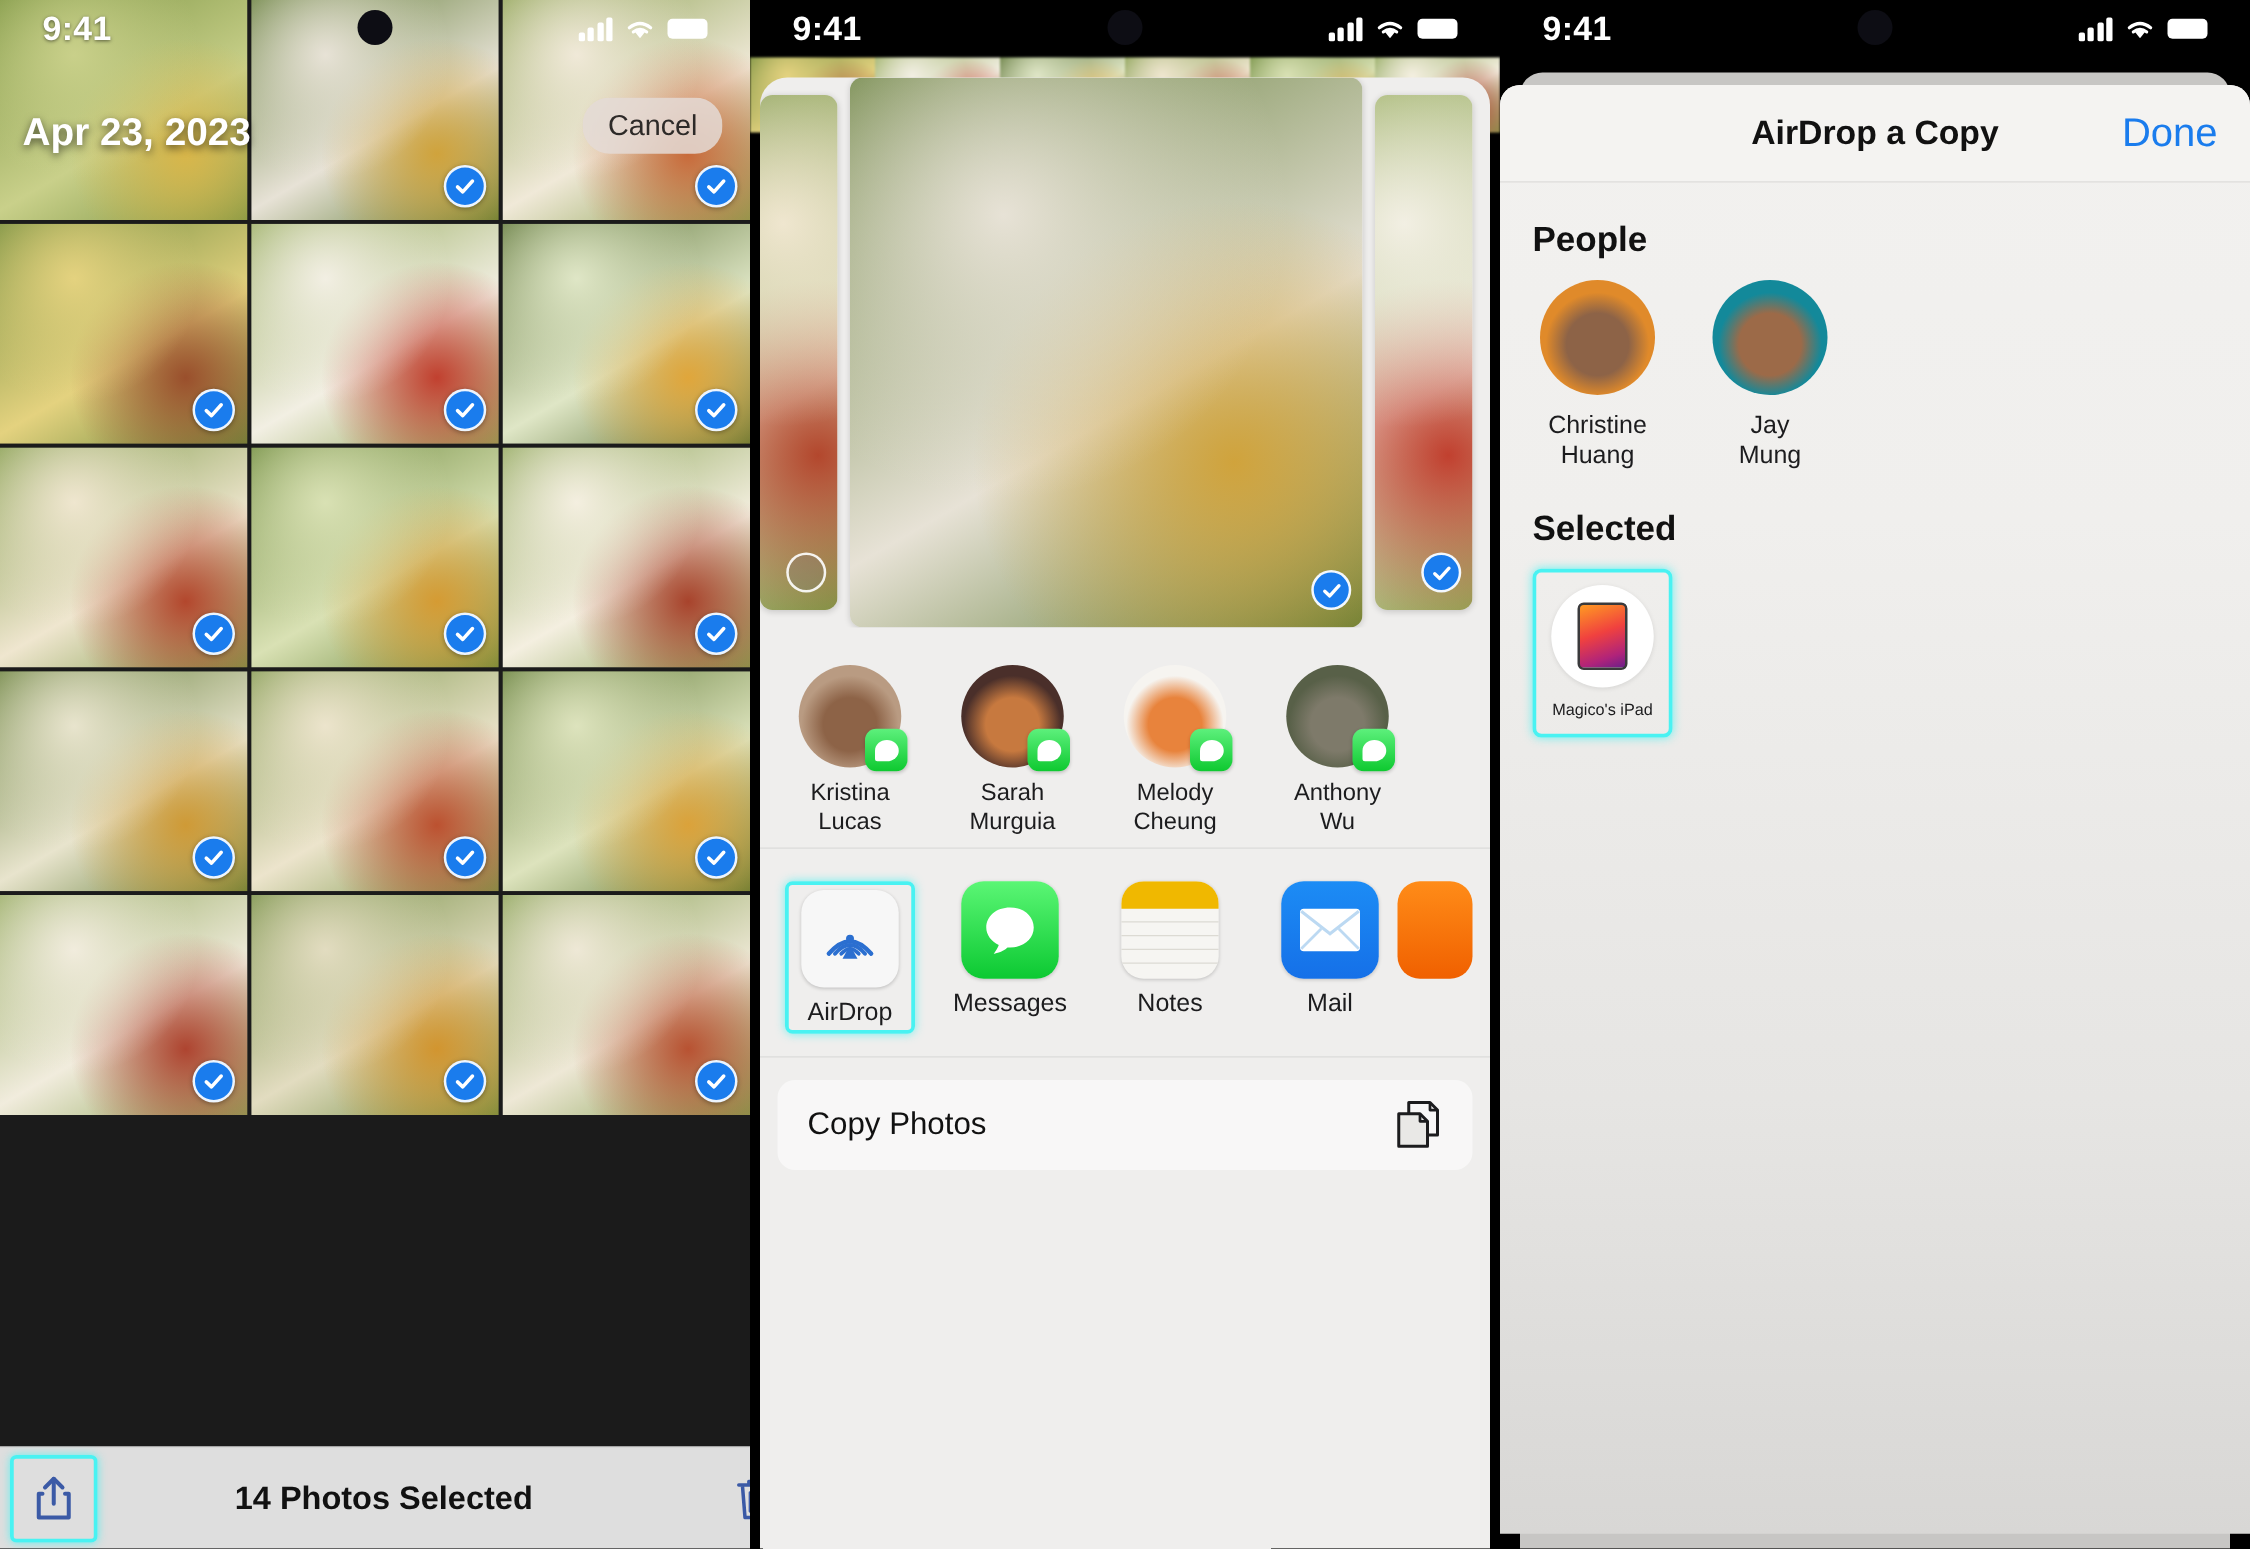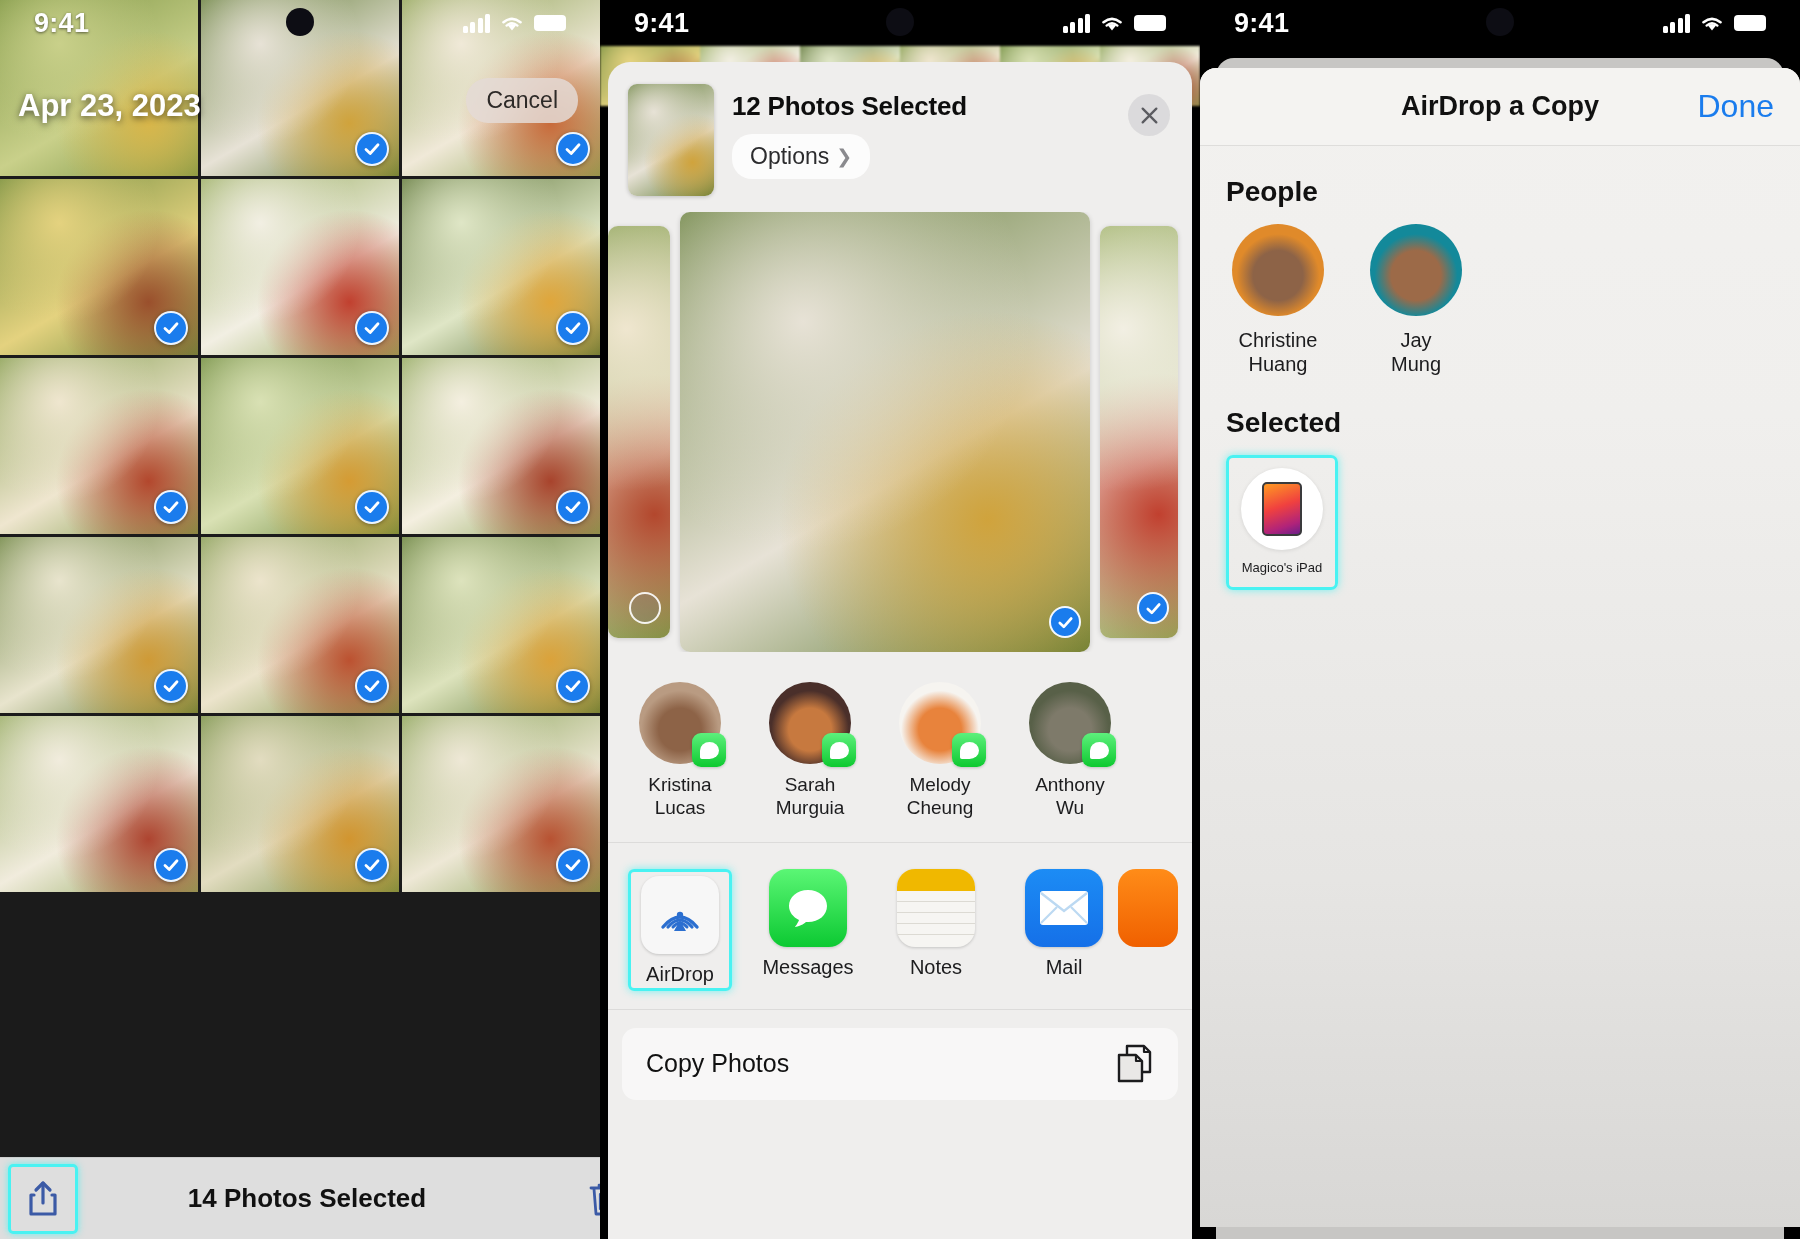--- a/index.html
+++ b/index.html
@@ -122,21 +122,21 @@
   .car-check {
     position: absolute; right: 9px; bottom: 14px;
     width: 32px; height: 32px; border-radius: 50%;
     background: #1a7ced; border: 2.5px solid rgba(255,255,255,.95);
     display: flex; align-items: center; justify-content: center;
   }
   .car-check.empty { background: rgba(120,120,128,.25); border-color: rgba(255,255,255,.9); }
   .car-check svg { width: 19px; height: 19px; }
 
   .contacts-row {
-    display: flex; align-items: flex-start; padding: 30px 26px 22px 26px; gap: 38px;
+    display: flex; align-items: flex-start; padding: 30px 26px 8px 26px; gap: 38px;
     border-bottom: 1px solid rgba(0,0,0,.08);
   }
   .contact { width: 92px; text-align: center; }
   .contact-av {
     position: relative; width: 82px; height: 82px; border-radius: 50%;
     margin: 0 auto 10px auto; overflow: visible;
   }
   .contact-av .face { position: absolute; inset: 0; border-radius: 50%; overflow: hidden; }
   .badge-msg {
     position: absolute; right: -5px; bottom: -3px;
@@ -411,35 +411,20 @@
         <svg width="26" height="19" viewBox="0 0 26 19">
           <path d="M13 16.5 L9 11.5 Q13 8.4 17 11.5 Z" fill="#fff"></path>
           <path d="M4.5 8.2 Q13 1.4 21.5 8.2" stroke="#fff" stroke-width="2.6" fill="none" stroke-linecap="round"></path>
           <path d="M7.6 11.6 Q13 7.1 18.4 11.6" stroke="#fff" stroke-width="2.4" fill="none" stroke-linecap="round"></path>
         </svg>
         <div class="sb-batt"></div>
       </div>
     </div>
 
     <div class="sheet">
-      <div class="sheet-head">
-        <div class="sheet-thumb" id="thumb2" style="background: radial-gradient(circle at 30% 25%, rgb(231, 226, 214) 0%, transparent 52%), radial-gradient(circle at 75% 70%, rgb(208, 163, 60) 0%, transparent 48%), linear-gradient(150deg, rgb(95, 122, 51) 0%, rgb(231, 226, 214) 58%, rgb(95, 122, 51) 100%);"></div>
-        <div class="sheet-head-txt">
-          <div class="sheet-title">12 Photos Selected</div>
-          <div class="options-btn">
-            <span>Options</span>
-            <span class="chev">❯</span>
-          </div>
-        </div>
-        <div class="close-btn">
-          <svg viewBox="0 0 20 20">
-            <path d="M3.5 3.5 L16.5 16.5 M16.5 3.5 L3.5 16.5" stroke="#5b5b60" stroke-width="2.2" stroke-linecap="round"></path>
-          </svg>
-        </div>
-      </div>
 
       <div class="carousel" id="carousel2">
           <div class="car-item car-side" style="background: radial-gradient(circle at 30% 25%, rgb(239, 230, 207) 0%, transparent 52%), radial-gradient(circle at 75% 70%, rgb(179, 71, 45) 0%, transparent 48%), linear-gradient(150deg, rgb(127, 154, 72) 0%, rgb(239, 230, 207) 58%, rgb(127, 154, 72) 100%);">
             <div class="car-check empty"></div>
           </div>
           <div class="car-item car-main" style="background: radial-gradient(circle at 30% 25%, rgb(231, 226, 214) 0%, transparent 52%), radial-gradient(circle at 75% 70%, rgb(208, 163, 60) 0%, transparent 48%), linear-gradient(150deg, rgb(95, 122, 51) 0%, rgb(231, 226, 214) 58%, rgb(95, 122, 51) 100%);">
             <div class="car-check">
               <svg viewBox="0 0 20 20">
                 <path d="M4 10.5 L8.2 14.5 L16 5.8" stroke="#fff" stroke-width="2.8" fill="none" stroke-linecap="round" stroke-linejoin="round"></path>
               </svg>

